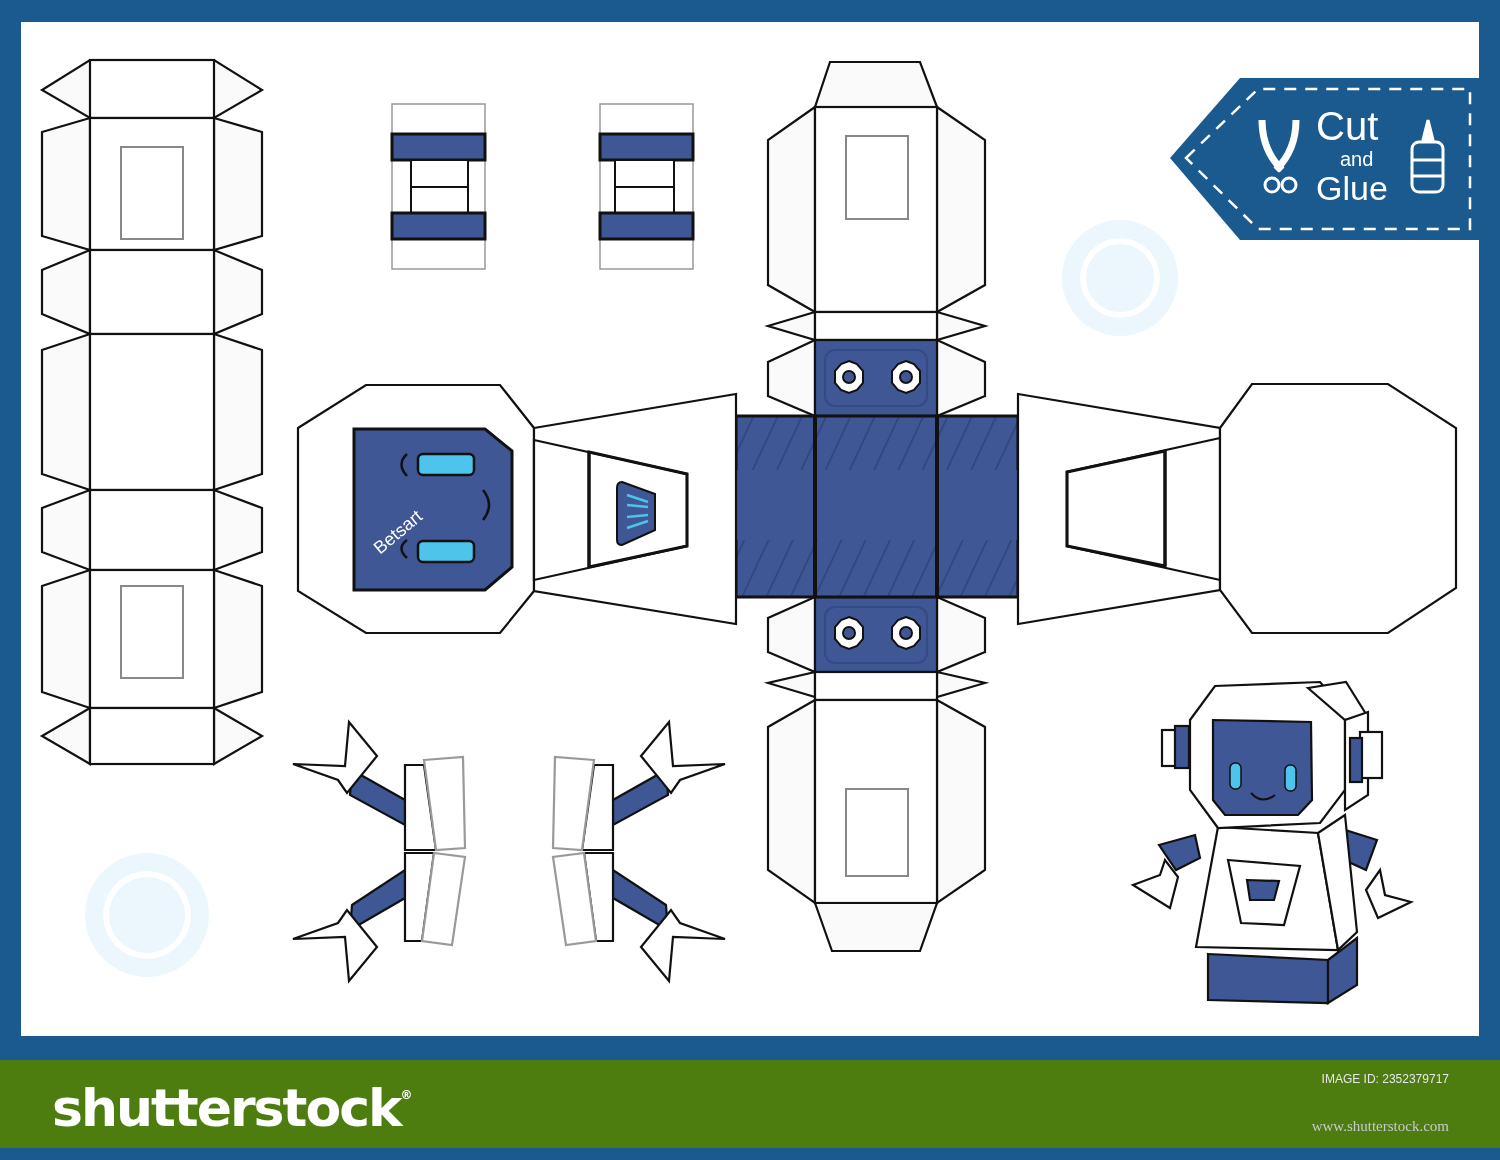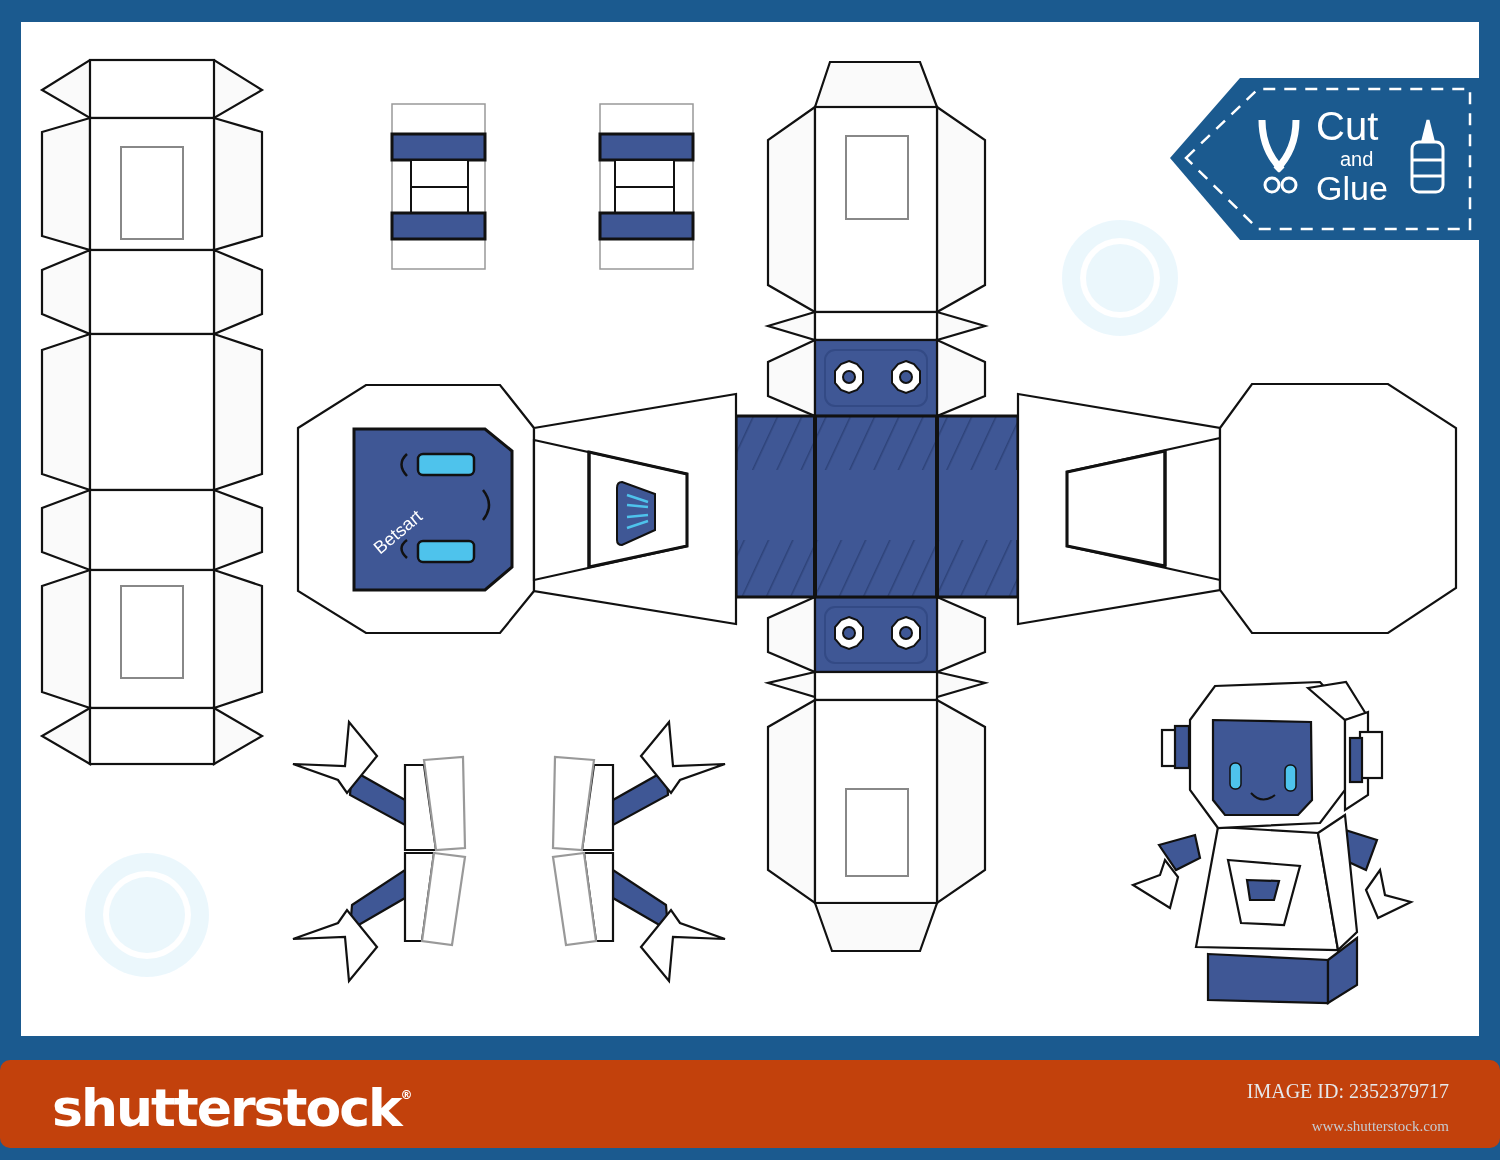--- a/index.html
+++ b/index.html
@@ -1,23 +1,23 @@
 <!DOCTYPE html>
 <html><head>
 <meta charset="utf-8">
 <style>
   html, body { margin:0; padding:0; }
   body { width:1500px; height:1160px; overflow:hidden; background:#1b5a8f; font-family:"DejaVu Sans", sans-serif; position:relative; }
   .frame { position:absolute; left:0; top:0; width:1500px; height:1060px; background:#1b5a8f; }
   .sheet { position:absolute; left:21px; top:22px; width:1458px; height:1014px; background:#ffffff; }
   .art { position:absolute; left:0; top:0; width:1500px; height:1060px; }
-  .footer { position:absolute; left:0; top:1060px; width:1500px; height:88px; background:#c2410c;border-radius:10px; }
+  .footer { position:absolute; left:0; top:1060px; width:1500px; height:88px; background:#4d7c0f; }
   .brand { position:absolute; left:52px; top:18px; color:#ffffff; font-family:"DejaVu Sans", sans-serif; font-weight:bold; font-size:52px; letter-spacing:-2px; }
   .reg { font-size:12px; vertical-align:top; position:relative; top:10px; }
-  .image-id { position:absolute; right:51px; top:20px; color:#e6e8eb; font-size:20px; font-family:Liberation Serif, serif; }
+  .image-id { position:absolute; right:51px; top:12px; color:#e6e8eb; font-size:12px; font-family:Liberation Sans, sans-serif; }
   .site { position:absolute; right:51px; top:58px; color:#c7cbd1; font-size:15px; font-family:Liberation Serif, serif; }
   .badge-text { font-family:"Liberation Sans", sans-serif; fill:#ffffff; }
 </style>
 </head>
 <body>
 
 <div class="frame"></div>
 <div class="sheet"></div>
 
 <svg class="art" viewBox="0 0 1500 1060" xmlns="http://www.w3.org/2000/svg">

